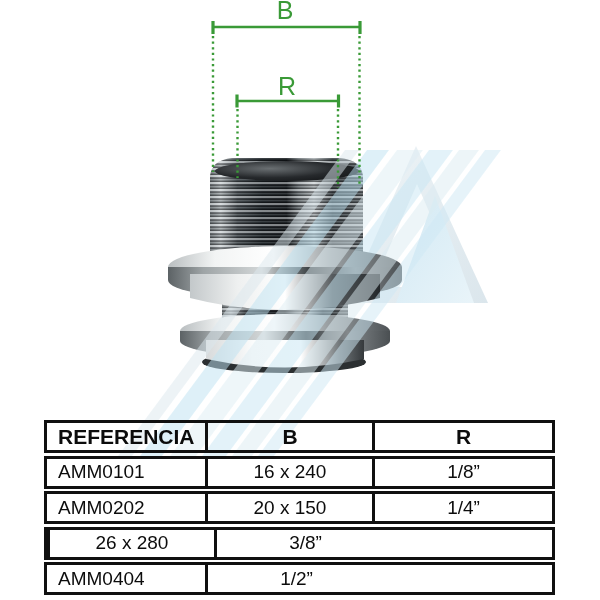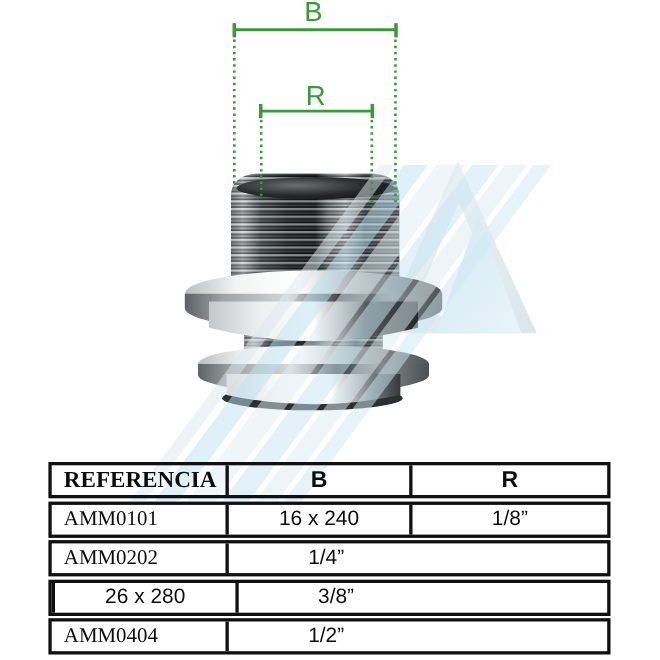--- a/index.html
+++ b/index.html
@@ -12,21 +12,21 @@
   
   .spec-table{position:absolute;left:44px;top:420px;width:511px;z-index:5;}
   .spec-row{
     display:flex;box-sizing:border-box;height:33px;margin-bottom:2.5px;
     border:3px solid #101010;background:transparent;
   }
   .spec-cell{
     display:flex;align-items:center;box-sizing:border-box;
     font-size:19px;color:#0c0c0c;overflow:hidden;white-space:nowrap;
   }
-  .col-ref{width:158px;padding-left:11px;justify-content:flex-start;font-family:Liberation Serif, serif;}
+  .col-ref{width:158px;padding-left:11px;justify-content:flex-start;}
   .col-b{width:167px;justify-content:center;border-left:3px solid #101010;}
   .col-r{width:180px;justify-content:center;border-left:3px solid #101010;}
   .spec-row.header .spec-cell{font-weight:bold;font-size:21px;}
 </style>
 </head>
 <body>
 
 <div class="canvas">
 
   <svg class="layer" style="z-index:0" viewBox="0 0 600 600">
@@ -166,20 +166,21 @@
       <div class="spec-cell col-b">B</div>
       <div class="spec-cell col-r">R</div>
     </div>
     <div class="spec-row">
       <div class="spec-cell col-ref">AMM0101</div>
       <div class="spec-cell col-b">16 x 240</div>
       <div class="spec-cell col-r">1/8”</div>
     </div>
     <div class="spec-row">
       <div class="spec-cell col-ref">AMM0202</div>
+      <div class="spec-cell col-b">20 x 150</div>
       <div class="spec-cell col-r">1/4”</div>
     </div>
     <div class="spec-row">
       <div class="spec-cell col-b">26 x 280</div>
       <div class="spec-cell col-r">3/8”</div>
     </div>
     <div class="spec-row">
       <div class="spec-cell col-ref">AMM0404</div>
       <div class="spec-cell col-r">1/2”</div>
     </div>

